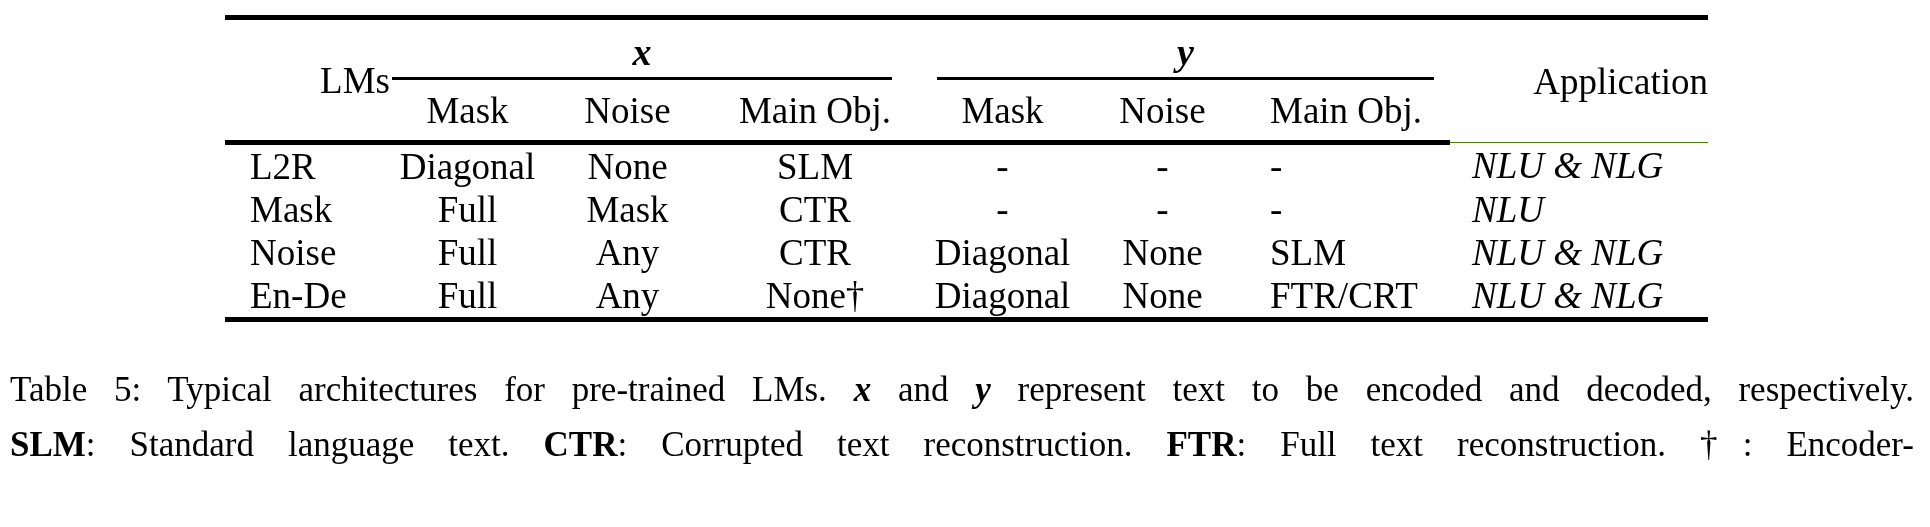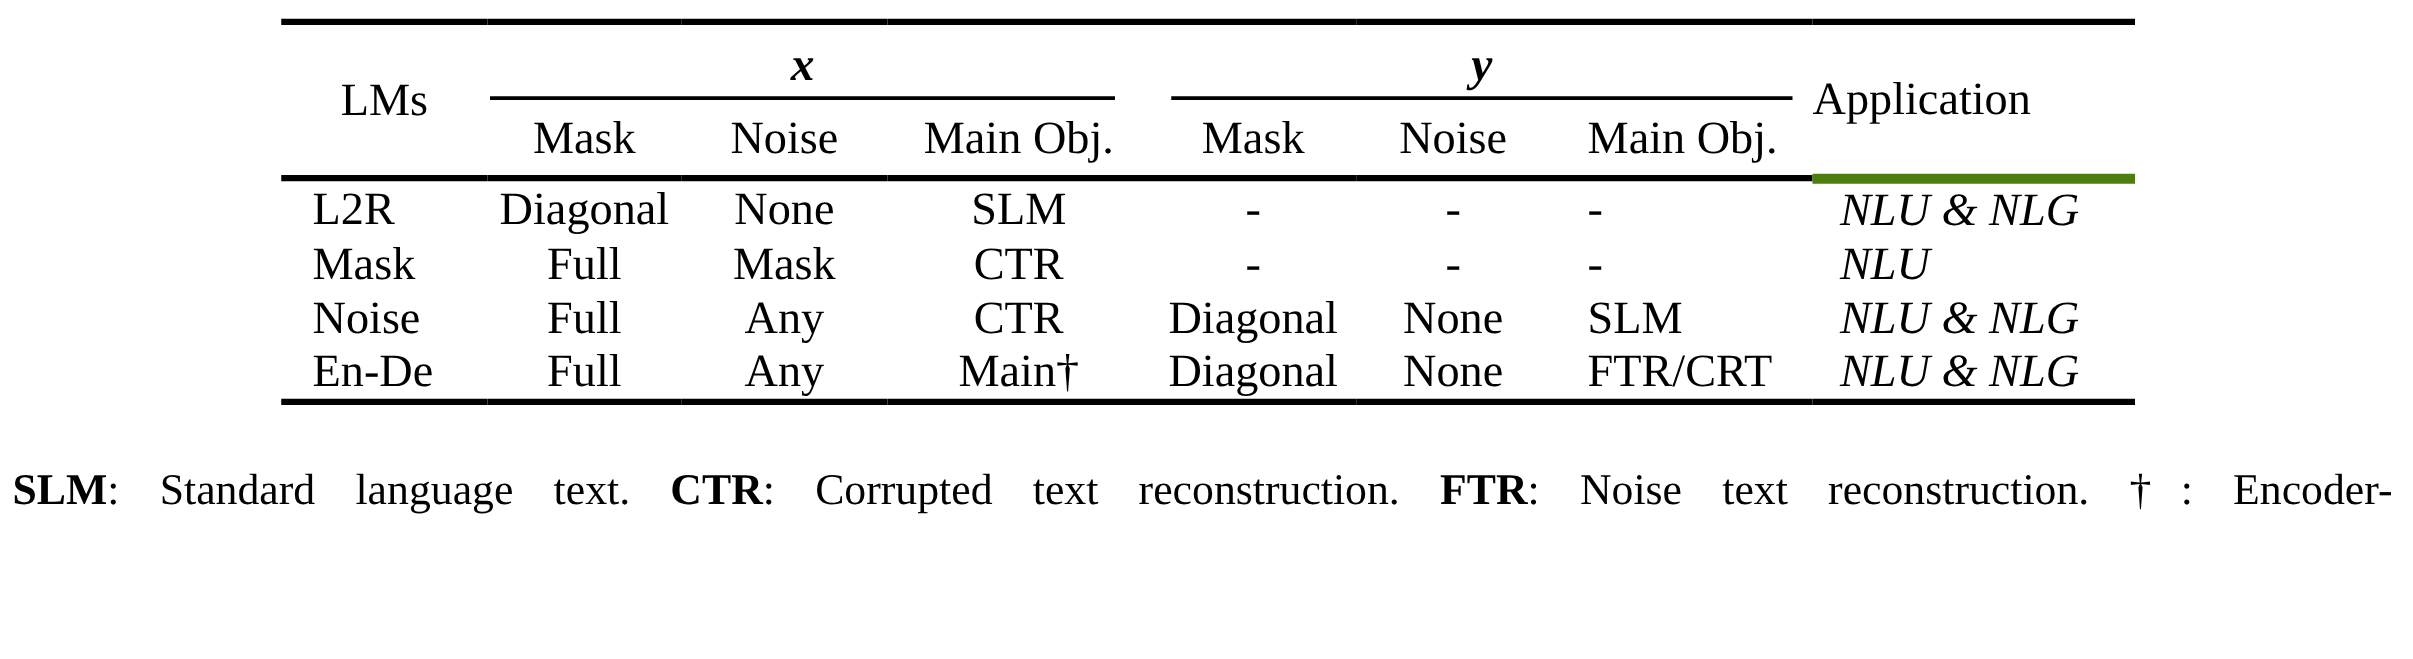--- a/index.html
+++ b/index.html
@@ -29,30 +29,30 @@
   table.lm-table td {
     padding: 0;
     font-size: 37px;
     font-weight: normal;
     white-space: nowrap;
     overflow: visible;
   }
   thead th { font-weight: bold; }
 
   th.cell-lms {
-    text-align: center;
+    text-align: right;
     padding-left: 25px;
     border-bottom: 5px solid #000;
     vertical-align: middle;
     margin-left: 28px;
   }
   th.cell-app {
-    text-align: left;
+    text-align: right;
     padding-left: 22px;
-    border-bottom: 8px solid #4d7c0f;
+    border-bottom: 1px solid #4d7c0f;
     vertical-align: middle;
   }
   th.group-cell {
     height: 60px;
     vertical-align: bottom;
   }
   .group-rule {
     border-bottom: 3px solid #000;
     padding-bottom: 3px;
     text-align: center;
@@ -167,25 +167,26 @@
         <td>CTR</td>
         <td>Diagonal</td>
         <td>None</td>
         <td class="col-yobj">SLM</td>
         <td class="col-app">NLU &amp; NLG</td>
       </tr>
       <tr class="last">
         <td class="col-lm">En-De</td>
         <td>Full</td>
         <td>Any</td>
-        <td>Main†</td>
+        <td>None†</td>
         <td>Diagonal</td>
         <td>None</td>
         <td class="col-yobj">FTR/CRT</td>
         <td class="col-app">NLU &amp; NLG</td>
       </tr>
     </tbody>
   </table>
 </div>
 
 <div class="caption">
-  <div class="cap-line"><span class="cap-bold">SLM</span><span>: Standard language text. </span><span class="cap-bold">CTR</span><span>: Corrupted text reconstruction. </span><span class="cap-bold">FTR</span><span>: Noise text reconstruction. †: Encoder-</span></div>
+  <div class="cap-line"><span>Table 5: Typical architectures for pre-trained LMs. </span><span class="cap-math">x</span><span> and </span><span class="cap-math">y</span><span> represent text to be encoded and decoded, respectively.</span></div>
+  <div class="cap-line"><span class="cap-bold">SLM</span><span>: Standard language text. </span><span class="cap-bold">CTR</span><span>: Corrupted text reconstruction. </span><span class="cap-bold">FTR</span><span>: Full text reconstruction. †: Encoder-</span></div>
 </div>
 
 </body></html>

